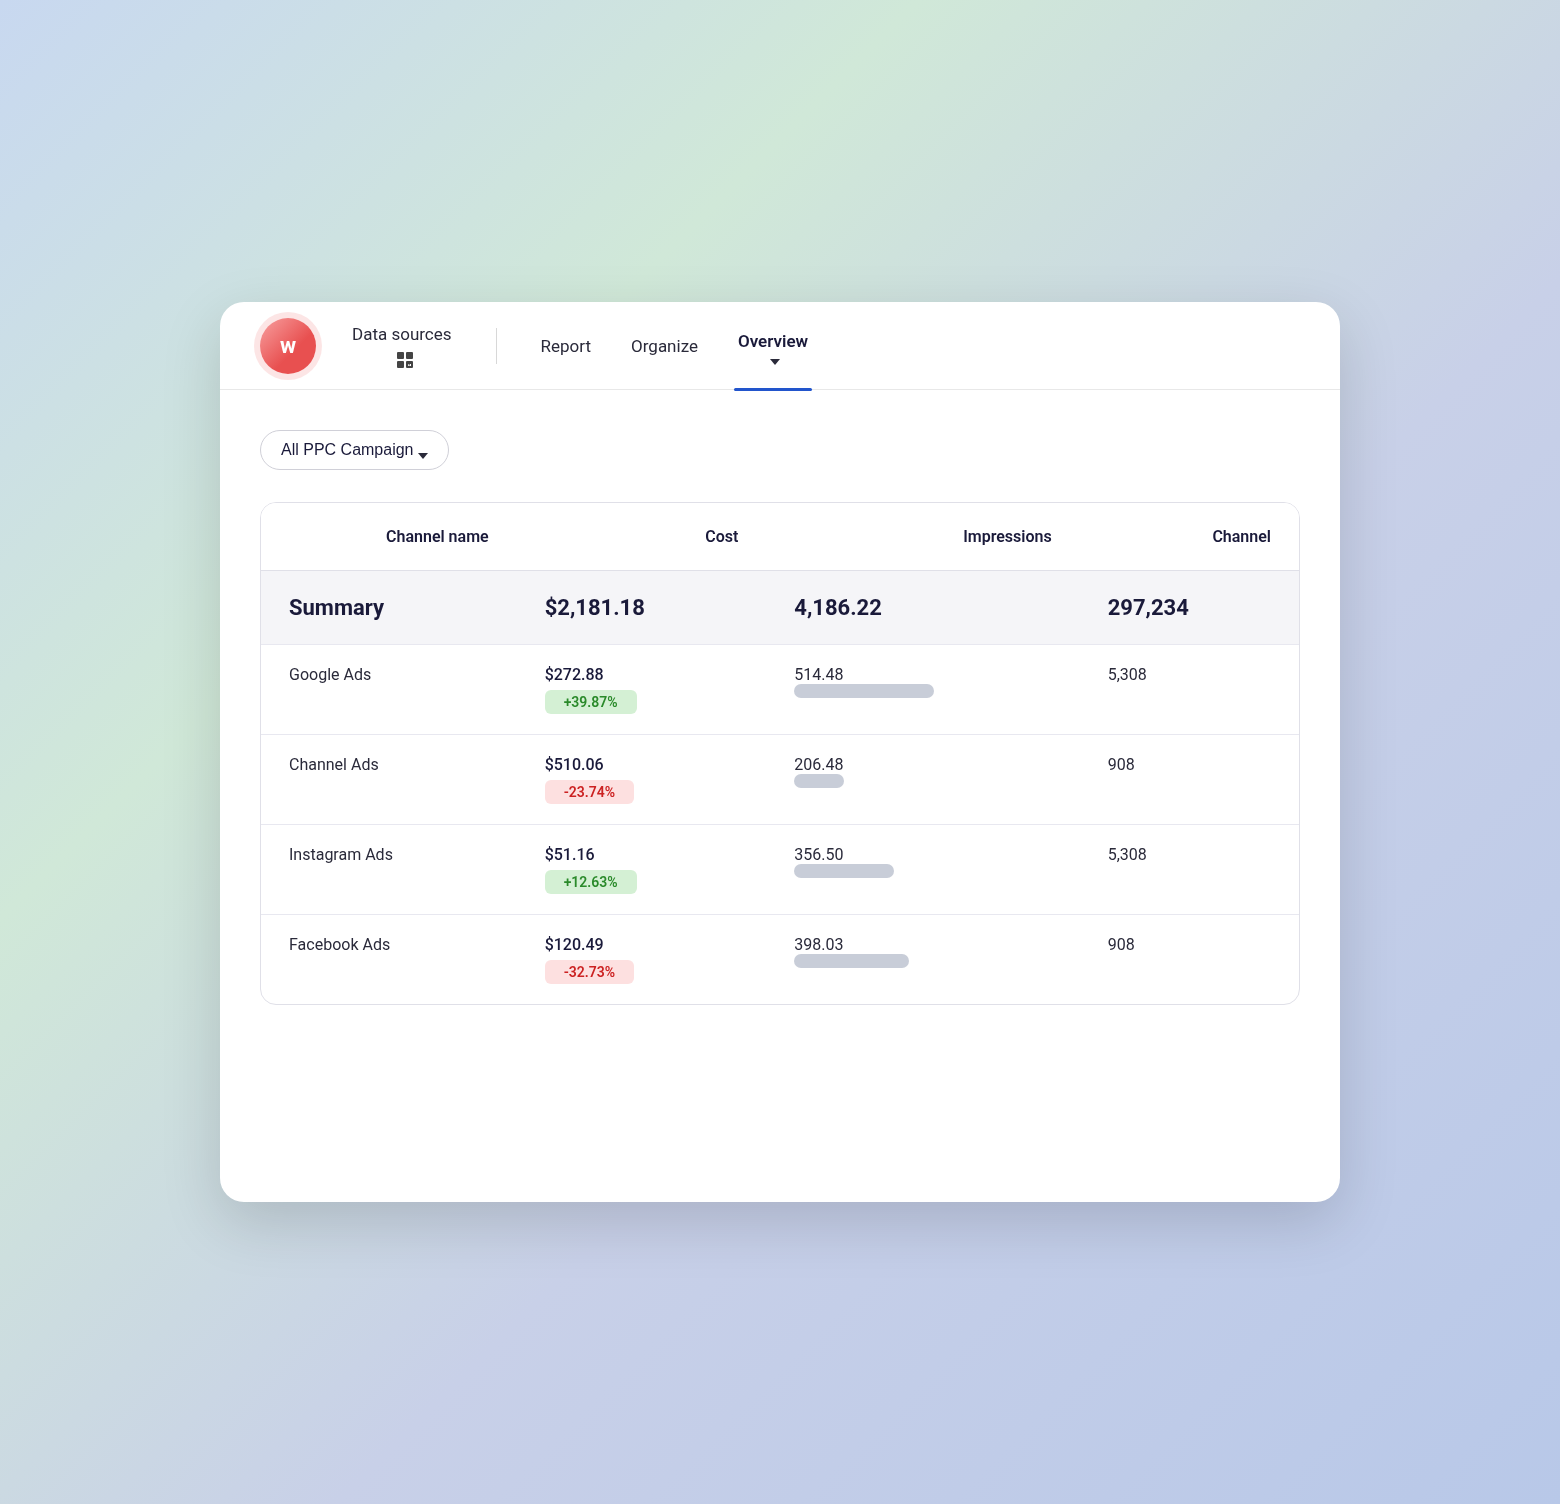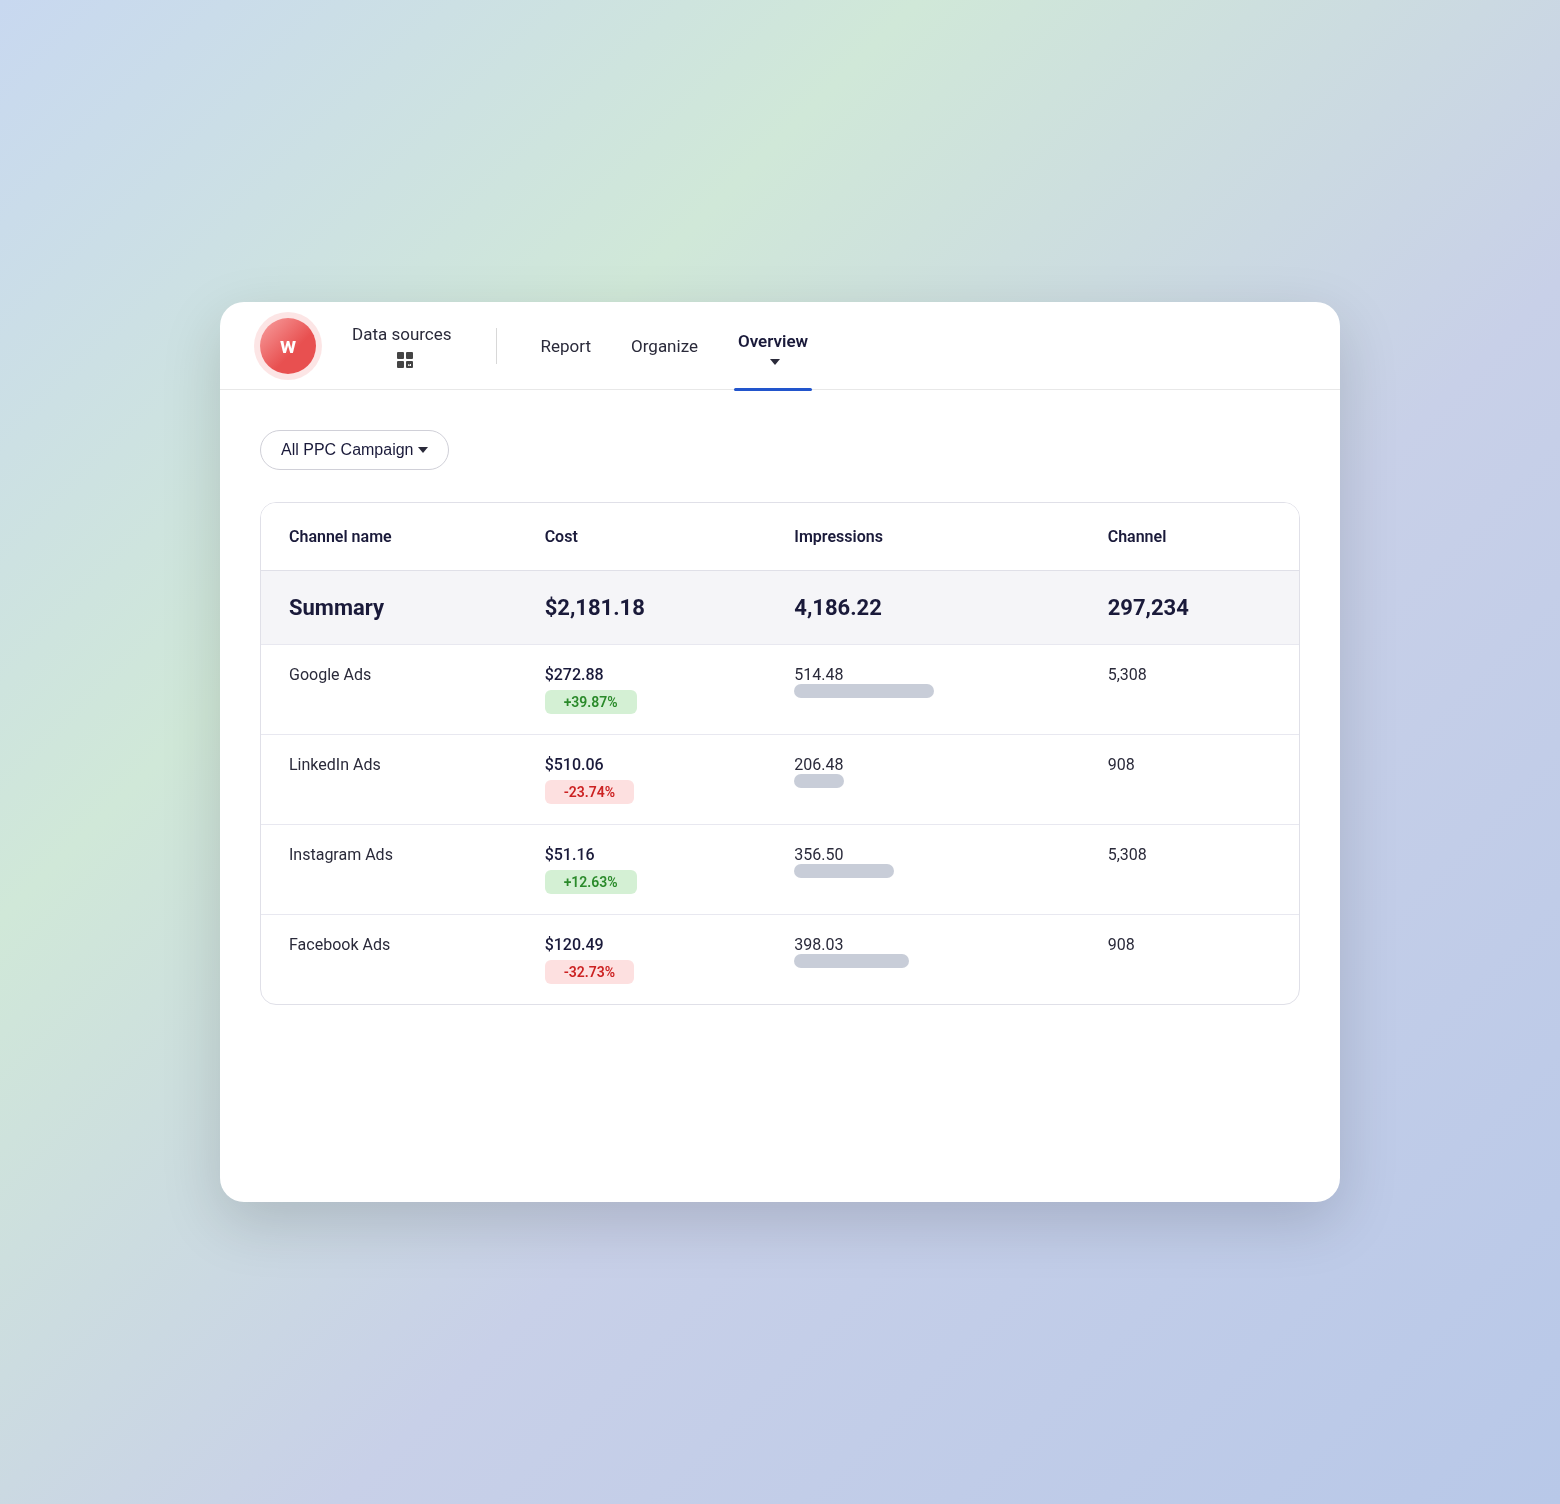--- a/index.html
+++ b/index.html
@@ -120,21 +120,21 @@
     }
 
     
     .content {
       padding: 40px 40px 50px;
     }
 
     
     .campaign-selector {
       display: inline-flex;
-      align-items: center;
+      align-items: flex-end;
       padding: 10px 20px;
       border: 1.5px solid #d0d0d8;
       border-radius: 50px;
       cursor: pointer;
       font-size: 16px;
       color: #1a1a3a;
       background: white;
       margin-bottom: 32px;
     }
 
@@ -149,21 +149,21 @@
       width: 100%;
       border-collapse: collapse;
     }
 
     thead tr {
       border-bottom: 1.5px solid #e0e0e8;
     }
 
     thead th {
       padding: 24px 28px;
-      text-align: left;
+      text-align: right;
       font-size: 16px;
       font-weight: 600;
       color: #1a1a3a;
       background: white;
     }
 
     tbody tr {
       border-bottom: 1.5px solid #e8e8f0;
     }
 
@@ -315,21 +315,21 @@
       <td>
         <div class="impressions-cell">
           <span>514.48</span>
           <div class="impression-bar bar-large"></div>
         </div>
       </td>
       <td>5,308</td>
     </tr>
             <tr class="data-row">
       <td>
-        <span class="channel-name">LinkedIn Ads</span>
+        <span class="channel-name">Channel Ads</span>
       </td>
       <td>
         <div class="cost-value">$510.06</div>
         <span class="badge badge-red">-23.74%</span>
       </td>
       <td>
         <div class="impressions-cell">
           <span>206.48</span>
           <div class="impression-bar bar-small"></div>
         </div>

